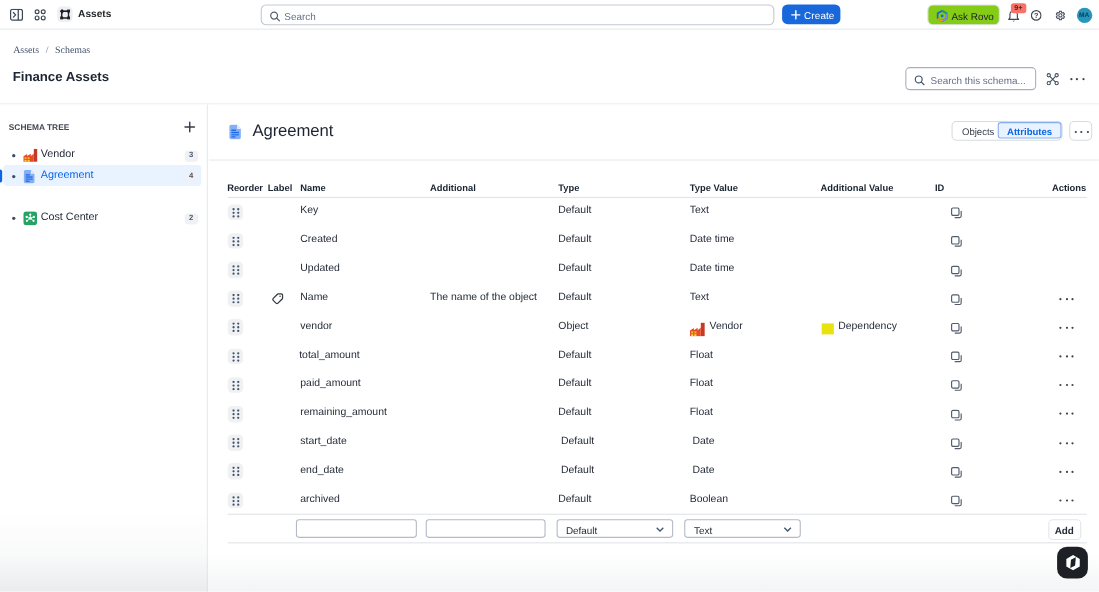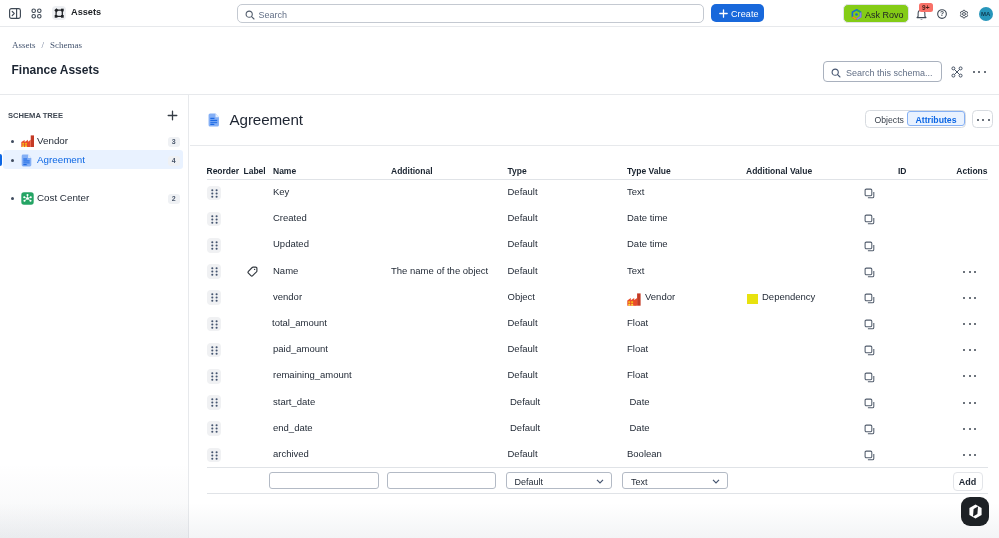--- a/index.html
+++ b/index.html
@@ -231,21 +231,21 @@
       </div>
 </div>
 
 <div class="th" style="left:16.5px">Reorder</div>
 <div class="th" style="left:53.5px">Label</div>
 <div class="th" style="left:83px">Name</div>
 <div class="th" style="left:201px">Additional</div>
 <div class="th" style="left:317.5px">Type</div>
 <div class="th" style="left:437px">Type Value</div>
 <div class="th" style="left:556px">Additional Value</div>
-<div class="th" style="left:708px">ID</div>
+<div class="th" style="left:660px">ID</div>
 <div class="th" style="right:11.5px">Actions</div>
 <div class="abs" style="left:16.5px;top:83.5px;width:781px;height:1px;background:#E0E3E7"></div>
 <div class="drag" style="top:90.6px">
       <svg style="position:absolute;left:4px;top:3px" width="7" height="9" viewBox="0 0 7 9">
 <g fill="#44546F">
           <circle cx="1.3" cy="1.2" r="1.05"></circle>
           <circle cx="5.6" cy="1.2" r="1.05"></circle>
           <circle cx="1.3" cy="4.5" r="1.05"></circle>
           <circle cx="5.6" cy="4.5" r="1.05"></circle>
           <circle cx="1.3" cy="7.8" r="1.05"></circle>

